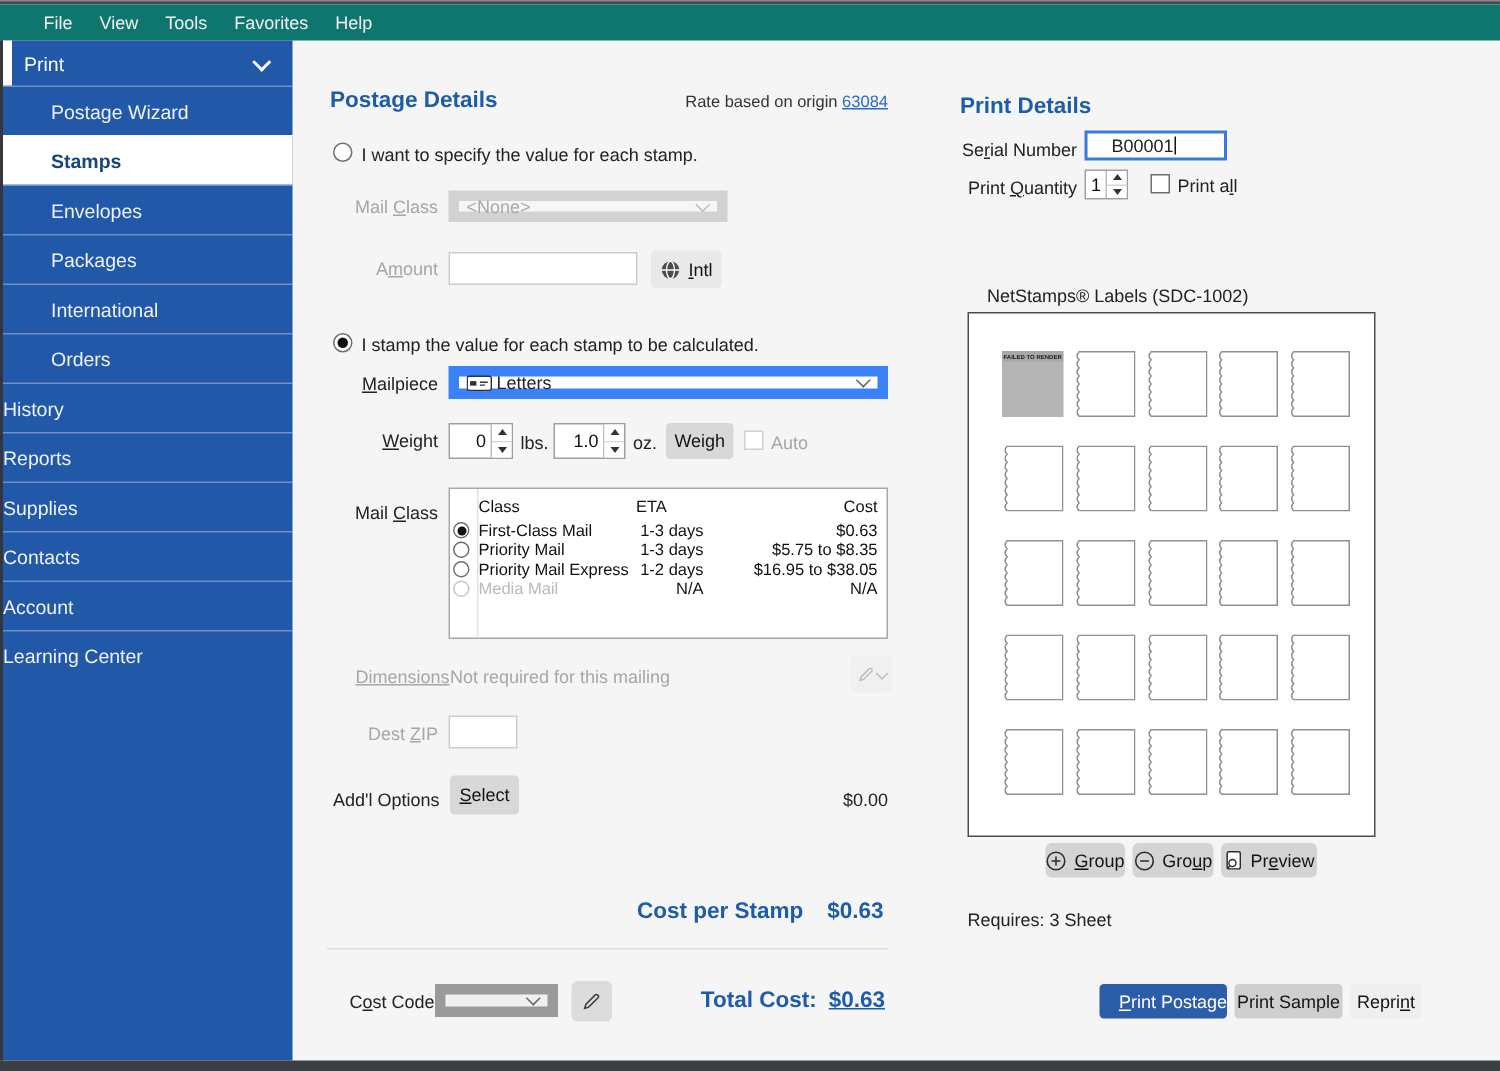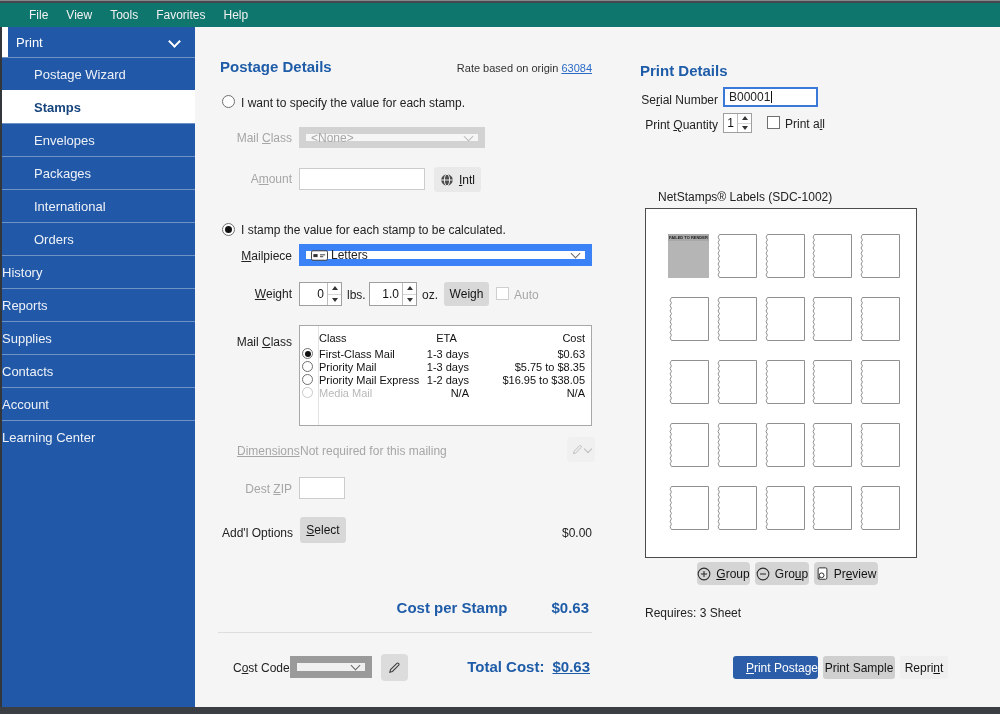--- a/index.html
+++ b/index.html
@@ -37,21 +37,21 @@
   .radio.sm.sel::after{left:1.5px;top:1.5px;width:6px;height:6px;}
   .radio.dis{border-color:#c9c9c9;}
   .cb{display:inline-block;width:13px;height:13px;border:1px solid #707070;background:#fff;box-sizing:border-box;}
   .cb.dis{border-color:#cfcfcf;}
   
   .dd{background:#fff;border:7px solid #3b82f6;box-sizing:border-box;display:flex;align-items:center;font-size:12px;color:#222;padding:0 18px 0 5px;position:absolute;}
   .dd .chevron{position:absolute;right:6px;top:50%;margin-top:-5px;width:6px;height:6px;border-right:1.6px solid #666;border-bottom:1.6px solid #666;transform:rotate(45deg);}
   .dd.dis{background:#f6f6f6;border-color:#d2d2d2;color:#a8a8a8;}
   .dd.dis .chevron{border-color:#bdbdbd;}
   .dd.gray{background:#f0f0f0;border-color:#9a9a9a;}
-  .input{background:#fff;border:1px solid #cccccc;box-sizing:border-box;position:absolute;font-size:12px;color:#222;display:flex;align-items:center;padding-left:4px;}
+  .input{background:#fff;border:1px solid #cccccc;box-sizing:border-box;position:absolute;font-size:12px;color:#222;display:flex;align-items:center;padding-left:16px;}
   .input.focus{border:2px solid #3a79d8;}
   .caret{display:inline-block;width:1px;height:12px;background:#111;margin-left:1px;}
   
   .spin{position:absolute;display:flex;background:#fff;border:1px solid #9f9f9f;box-sizing:border-box;}
   .spin .val{flex:1;font-size:12px;color:#111;text-align:right;padding:0 3px;display:flex;align-items:center;justify-content:flex-end;}
   .spin .btns{width:13px;display:flex;flex-direction:column;border-left:1px solid #bdbdbd;}
   .spin .btns div{flex:1;display:flex;align-items:center;justify-content:center;background:#fff;}
   .spin .btns div:first-child{border-bottom:1px solid #d5d5d5;}
   .tri-up{width:0;height:0;border-left:3px solid transparent;border-right:3px solid transparent;border-bottom:4px solid #333;}
   .tri-dn{width:0;height:0;border-left:3px solid transparent;border-right:3px solid transparent;border-top:4px solid #333;}
@@ -60,21 +60,21 @@
   .btn.light{background:#e9e9e9;}
   .btn.lighter{background:#efefef;}
   .btn.blue{background:#2c5da9;color:#fff;}
   .btn.pill{border-radius:4px;background:#d4d4d4;}
   
   .mc-table{position:absolute;background:#fff;border:1px solid #a8a8a8;box-sizing:border-box;}
   .mc-vline{position:absolute;left:18px;top:0;bottom:0;border-left:1px solid #e2e2e2;}
   .mc-head{display:flex;align-items:center;height:18px;padding:3px 6px 0 2px;font-size:11px;color:#111;}
   .mc-head .sp{width:17px;}
   .mc-head .h-class{width:105px;}
-  .mc-head .h-eta{width:45px;text-align:center;}
+  .mc-head .h-eta{width:45px;text-align:left;}
   .mc-head .h-cost{flex:1;text-align:right;}
   .mc-row{display:flex;align-items:center;height:13px;padding:0 6px 0 2px;font-size:11px;color:#111;}
   .mc-row .radio{margin-right:6px;flex:none;}
   .mc-class{width:105px;white-space:nowrap;overflow:hidden;}
   .mc-eta{width:45px;text-align:right;white-space:nowrap;}
   .mc-cost{flex:1;text-align:right;white-space:nowrap;}
   .mc-row.dis .mc-class{color:#b9b9b9;}
   
   .sheet{position:absolute;background:#fff;border:1px solid #4c4c4c;box-sizing:border-box;}
   .stamp{position:absolute;}
@@ -239,21 +239,21 @@
 
     <div class="abs lbl dis rt" style="left:0;top:455px;width:97px;"><span>Dest </span><u>Z</u><span>IP</span></div>
     <div class="input" style="left:104px;top:450px;width:46px;height:22px;"></div>
 
     <div class="abs lbl rt" style="left:0;top:499px;width:98px;">Add'l Options</div>
     <div class="btn" style="left:105px;top:490px;width:46px;height:26px;">
         <span><u>S</u><span>elect</span></span>
       </div>
     <div class="abs lbl rt" style="left:297px;top:499px;width:100px;">$0.00</div>
 
-    <div class="abs" style="left:100px;top:572px;width:294px;display:flex;justify-content:flex-end;gap:44px;">
+    <div class="abs" style="left:100px;top:572px;width:294px;display:flex;justify-content:flex-end;gap:16px;">
       <span class="cost-line">Cost per Stamp</span>
       <span class="cost-line">$0.63</span>
     </div>
 
     <div class="divider" style="left:23px;top:605px;width:374px;"></div>
 
     <div class="abs lbl" style="left:38px;top:634px;"><span>C</span><u>o</u><span>st Code</span></div>
     <div class="dd gray" style="left:95px;top:629px;width:82px;height:22px;">
       <span class="chevron"></span>
     </div>

